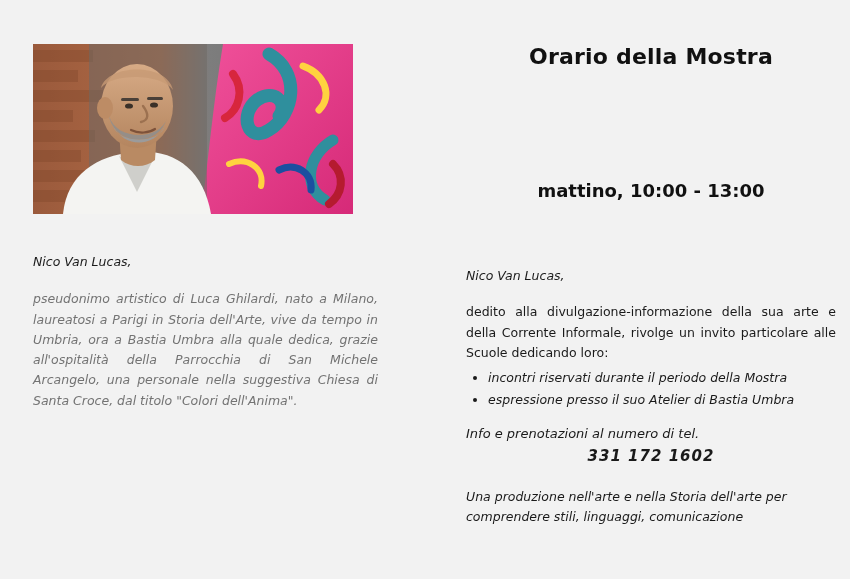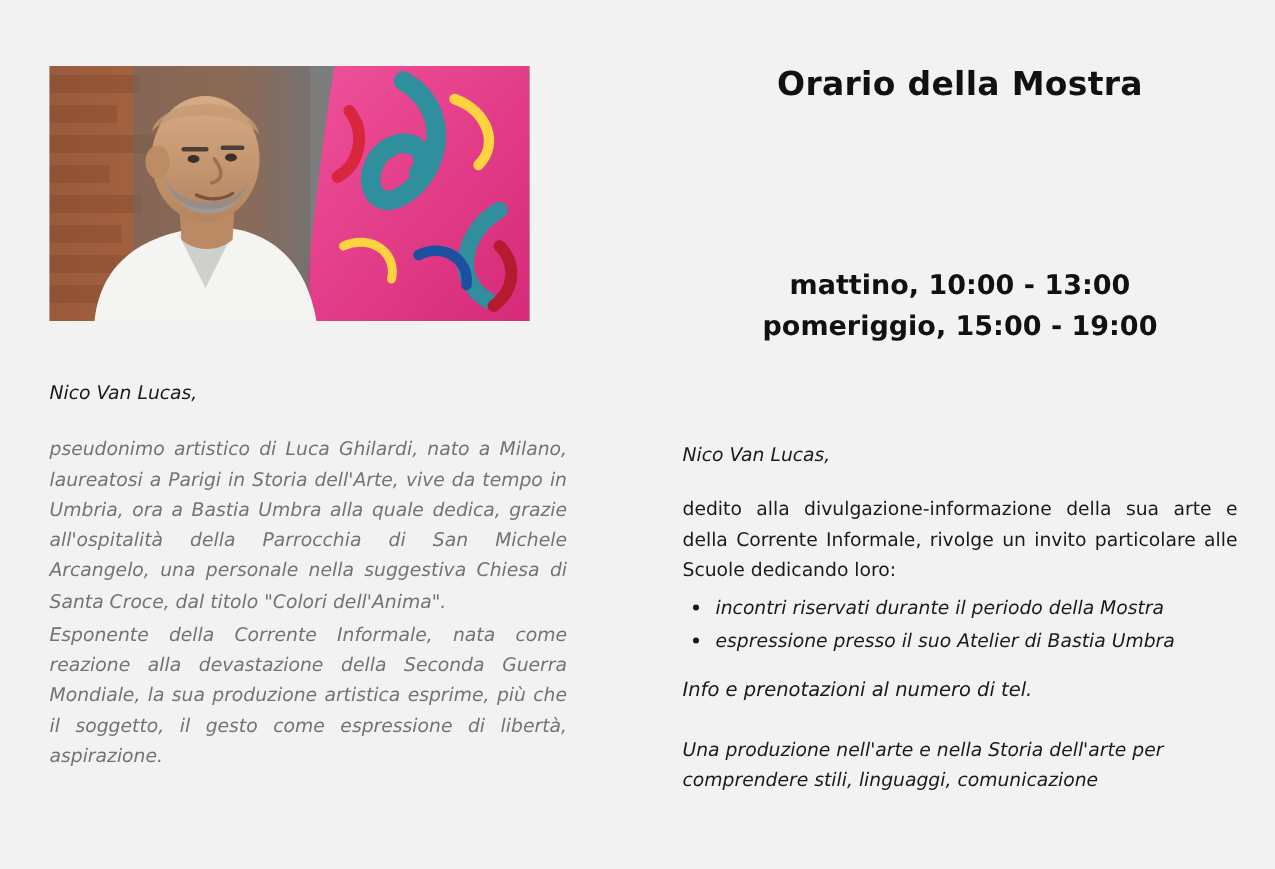--- a/index.html
+++ b/index.html
@@ -54,21 +54,21 @@
     font-size: 12.5px;
     line-height: 1.62;
     text-align: justify;
     color: #737373;
     margin: 0 0 2px 0;
   }
 
   
   .right-col {
     position: absolute;
-    left: 455px;
+    left: 466px;
     top: 44px;
     width: 370px;
   }
   .hours-title {
     font-size: 22px;
     font-weight: 700;
     text-align: center;
     letter-spacing: 0.2px;
     color: #111;
     margin-bottom: 0;
@@ -203,41 +203,40 @@
 
         <path d="M110 62 C116 70 116 76 108 78" fill="none" stroke="#9c7150" stroke-width="2.4" stroke-linecap="round"></path>
 
         <path d="M98 86 C106 90 116 89 122 85" fill="none" stroke="#7d523a" stroke-width="2.2" stroke-linecap="round"></path>
       </svg>
     </div>
 
     <div class="bio-block">
       <div class="bio-name">Nico Van Lucas,</div>
       <p class="bio-para">pseudonimo artistico di Luca Ghilardi, nato a Milano, laureatosi a Parigi in Storia dell'Arte, vive da tempo in Umbria, ora a Bastia Umbra alla quale dedica, grazie all'ospitalità della Parrocchia di San Michele Arcangelo, una personale nella suggestiva Chiesa di Santa Croce, dal titolo "Colori dell'Anima".</p>
-      <p class="bio-para">Esponente della Corrente Informale,   nata come reazione alla devastazione della Seconda Guerra Mondiale, la sua produzione artistica esprime, più che il soggetto, il gesto come espressione di libertà, aspirazione.</p>
     </div>
   </div>
 
   <div class="right-col">
 
     <div class="hours-title">Orario della  Mostra</div>
 
     <div class="hours-lines">
       <div class="hours-line">mattino, 10:00 - 13:00</div>
-      <div class="hours-line">pomeriggio, 15:00 - 19:00</div>
     </div>
 
     <div class="right-body">
       <div class="r-name">Nico Van Lucas,</div>
       <p class="r-para">dedito alla divulgazione-informazione della sua arte e della Corrente Informale, rivolge un invito particolare alle Scuole dedicando loro:</p>
 
       <ul class="r-list">
         <li>incontri riservati  durante il periodo della Mostra</li>
         <li>espressione presso il suo Atelier di Bastia Umbra</li>
       </ul>
 
       <div class="info-line">Info e prenotazioni  al numero di tel.</div>
+      <div class="phone">331  172 1602</div>
 
       <p class="closing">Una produzione nell'arte e nella Storia dell'arte per comprendere stili, linguaggi, comunicazione</p>
     </div>
   </div>
 
 </div>
 
 </body></html>

